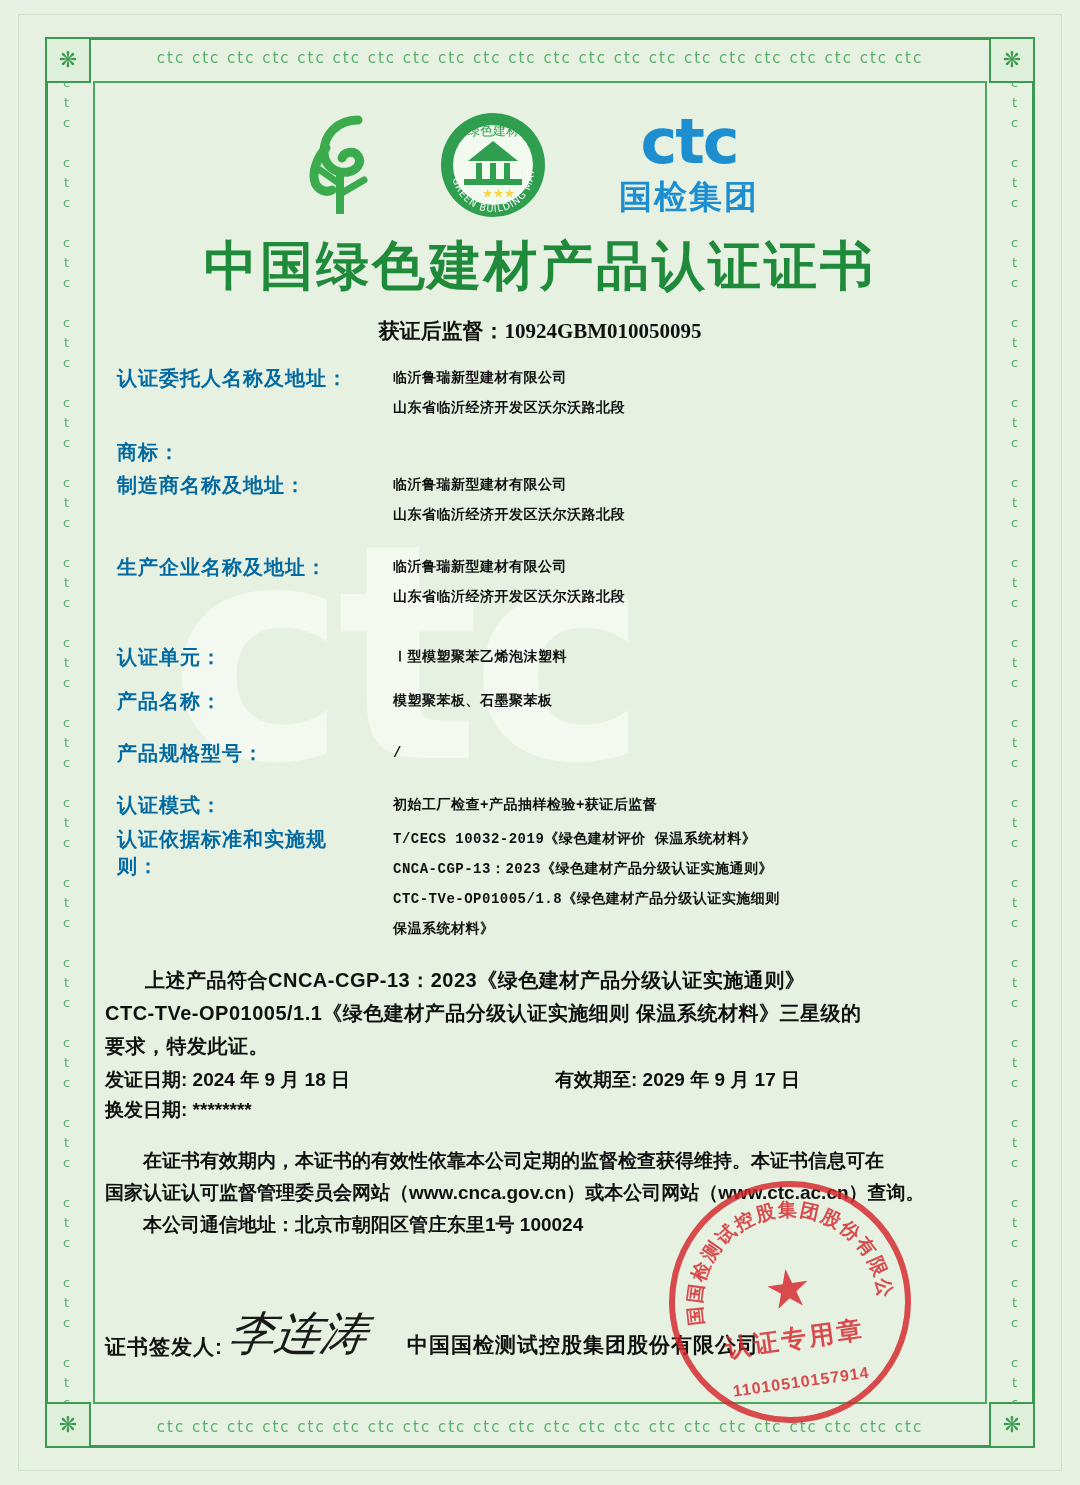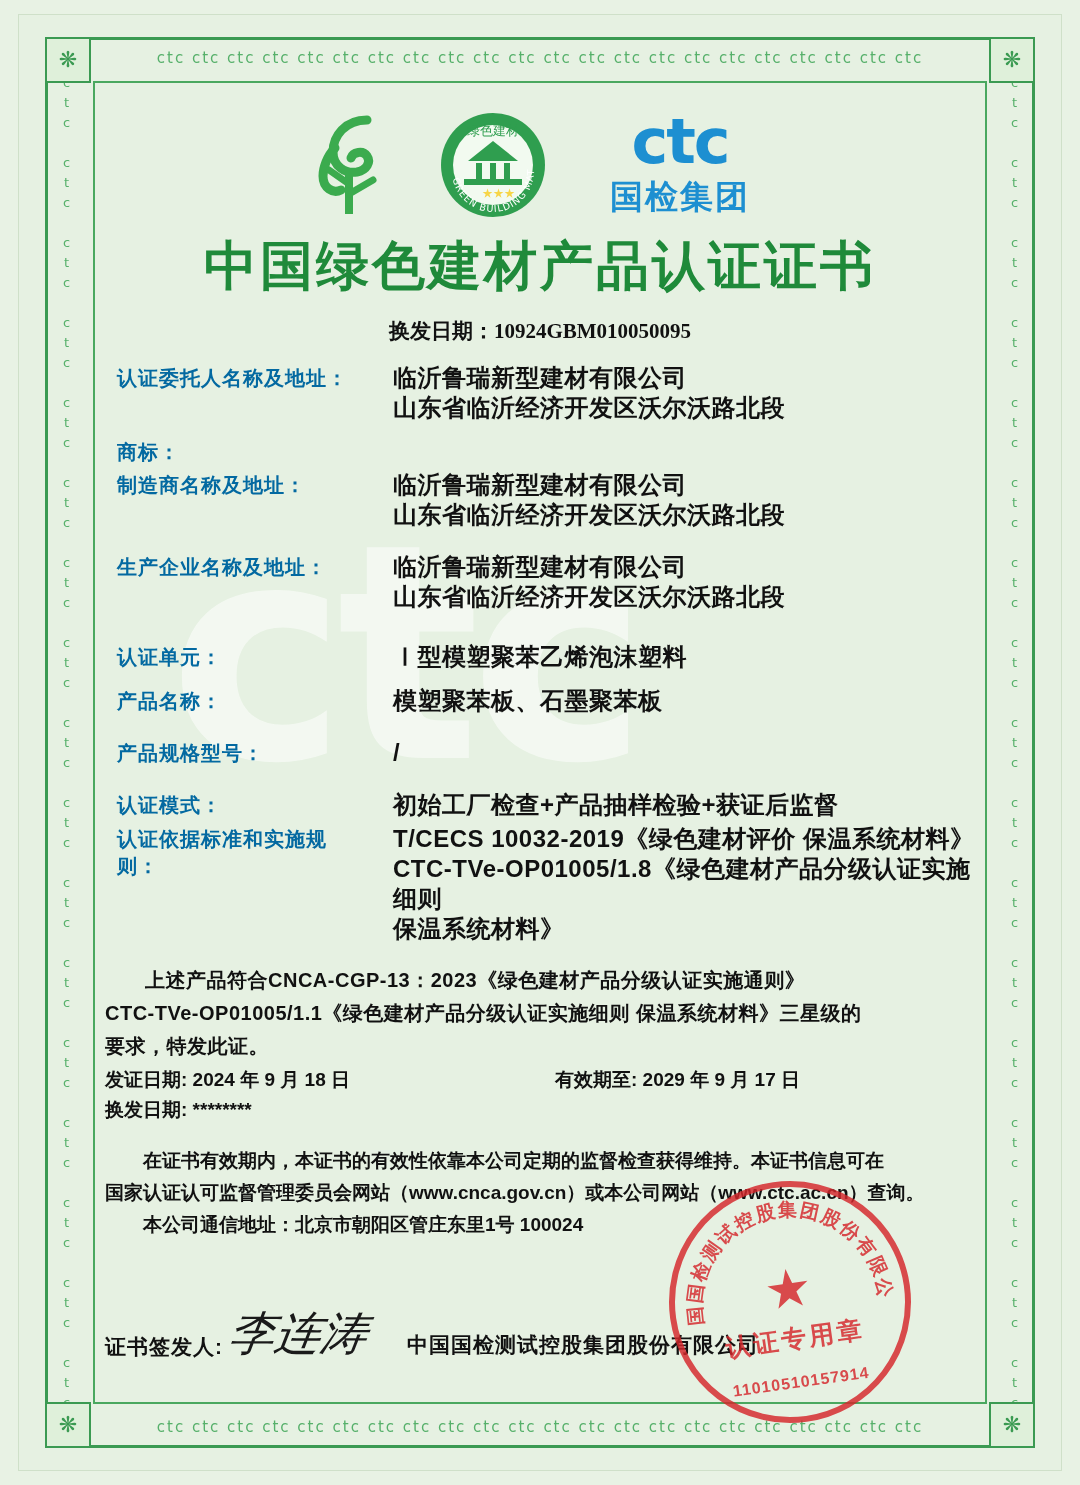--- a/index.html
+++ b/index.html
@@ -78,21 +78,21 @@
     pointer-events:none;
     transform:translateY(-50%);
   }
 
   .content{
     position:absolute;left:86px;top:76px;right:86px;bottom:76px;
   }
 
   
   .logos{
-    display:flex;align-items:center;justify-content:center;gap:33px;
+    display:flex;align-items:center;justify-content:center;gap:42px;
     margin-top:14px;height:120px;
   }
   .logo-gp{width:96px;height:110px;position:relative;}
   .logo-gbm{width:118px;height:112px;position:relative;}
   .logo-ctc{width:190px;height:108px;position:relative;text-align:center;}
   .ctc-word{
     font-size:62px;font-weight:bold;color:#1d8fd1;
     font-family:"DejaVu Sans", sans-serif;letter-spacing:-2px;line-height:62px;
   }
   .ctc-cn{
@@ -122,24 +122,25 @@
   .fields{margin-top:18px;padding-left:12px;}
   .row{display:flex;align-items:flex-start;margin-bottom:4px;}
   .label{
     width:250px;flex:0 0 250px;
     font-size:20px;font-weight:bold;color:#0369a1;
     letter-spacing:1px;
     padding-top:2px;
   }
   .value{
     flex:1;
-    font-size:24px;font-weight:bold;color:#111;
+    font-size:14px;font-weight:bold;color:#111;
     letter-spacing:.5px;
     line-height:30px;
     padding-left:26px;
+    font-family:Liberation Mono, monospace;
   }
   .value .ln{display:block;}
   .gap-sm{height:10px;}
   .gap-md{height:18px;}
   .gap-lg{height:26px;}
 
   .statement{
     margin-top:20px;
     font-size:20px;font-weight:bold;color:#111;
     line-height:33px;
@@ -274,21 +275,21 @@
 
         <div class="logo-ctc">
           <div class="ctc-word">ctc</div>
           <div class="ctc-cn">国检集团</div>
         </div>
       </div>
 
       <div class="title">中国绿色建材产品认证证书</div>
 
       <div class="certno">
-        <span>换发日期：</span><span class="num">10924GBM010050095</span>
+        <span>获证后监督：</span><span class="num">10924GBM010050095</span>
       </div>
 
       <div class="fields">
 
         <div class="row">
           <div class="label">认证委托人名称及地址：</div>
           <div class="value">
             <span class="ln">临沂鲁瑞新型建材有限公司</span>
             <span class="ln">山东省临沂经济开发区沃尔沃路北段</span>
           </div>
@@ -344,20 +345,21 @@
 
         <div class="row">
           <div class="label">认证模式：</div>
           <div class="value">初始工厂检查+产品抽样检验+获证后监督</div>
         </div>
 
         <div class="row">
           <div class="label">认证依据标准和实施规则：</div>
           <div class="value">
             <span class="ln">T/CECS 10032-2019《绿色建材评价 保温系统材料》</span>
+            <span class="ln">CNCA-CGP-13：2023《绿色建材产品分级认证实施通则》</span>
             <span class="ln">CTC-TVe-OP01005/1.8《绿色建材产品分级认证实施细则</span>
             <span class="ln">保温系统材料》</span>
           </div>
         </div>
       </div>
 
       <div class="statement">
         <span class="indent">上述产品符合CNCA-CGP-13：2023《绿色建材产品分级认证实施通则》</span>
         <span>CTC-TVe-OP01005/1.1《绿色建材产品分级认证实施细则 保温系统材料》三星级的</span>
         <span style="display:block">要求，特发此证。</span>

